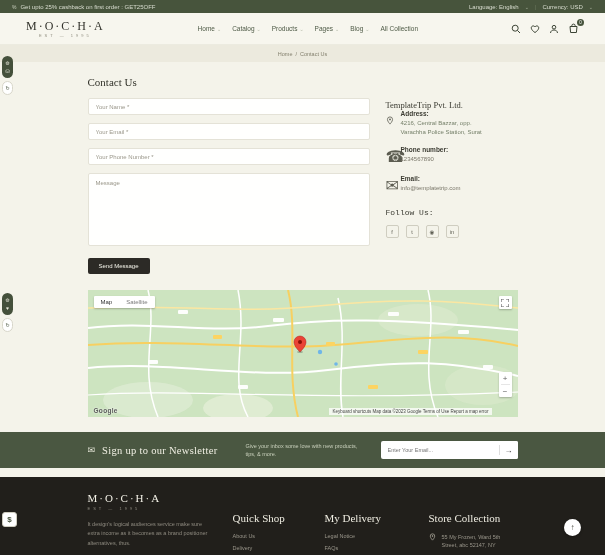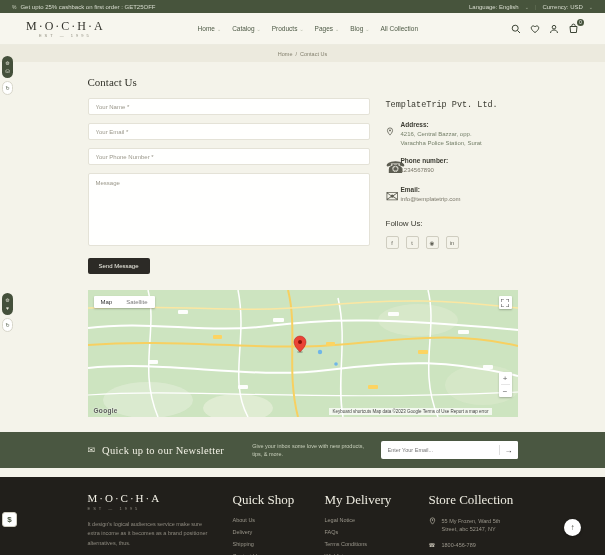--- a/index.html
+++ b/index.html
@@ -33,27 +33,27 @@
   .container { width:430px; margin:0 auto; }
   .page-title { font-family:"Liberation Serif", serif; font-size:11px; color:#34342c; margin:14px 0 10px; }
   .contact-grid { display:flex; gap:16px; }
   .formcol { width:282px; }
   .field { width:100%; height:17px; background:#fffffe; border:1px solid #e4e2d7; border-radius:2px; font-size:6px; color:#8b887c; padding:0 7px; margin-bottom:8px; display:block; font-family:"Liberation Sans",sans-serif; }
   .field::placeholder, textarea.field::placeholder { color:#9a978a; }
   textarea.field { height:73px; padding:6px 7px; resize:none; }
   .send-btn { margin-top:4px; background:#2c2a26; color:#f4f3ea; border:none; font-size:6px; padding:5px 11px; border-radius:2px; cursor:pointer; font-family:"Liberation Sans",sans-serif; }
 
   .infocol { flex:1; padding-top:2px; }
-  .company { font-family:Liberation Mono, monospace; font-size:8.5px; color:#3b3b32; margin-bottom:11px; }
+  .company { font-family:Liberation Serif, serif; font-size:8.5px; color:#3b3b32; }
   .inforow { display:flex; gap:6px; margin-bottom:9px; }
   .inforow .ic { width:9px; color:#5c5c51; flex:none; padding-top:1px; }
   .inforow .lbl { font-size:6.5px; font-weight:bold; color:#3b3b32; margin-bottom:2px; }
   .inforow .val { font-size:6px; color:#76806a; line-height:1.5; }
   .inforow .val.plain { color:#7a776a; }
-  .follow { font-family:Liberation Sans, sans-serif; font-size:8px; color:#3b3b32; margin:13px 0 8px; }
+  .follow { font-family:Liberation Mono, monospace; font-size:8px; color:#3b3b32; margin:13px 0 8px; }
   .socialrow { display:flex; gap:7px; }
   .social { width:13px; height:13px; border:1px solid #cfcdc0; border-radius:2px; display:flex; align-items:center; justify-content:center; font-size:5.5px; color:#5c5c51; cursor:pointer; background:transparent; }
 
   
   .map-wrap { position:relative; width:430px; height:127px; margin:16px auto 0; background:#cde4c0; overflow:hidden; }
   .map-type { position:absolute; top:6px; left:6px; display:flex; background:#fff; box-shadow:0 1px 2px rgba(0,0,0,.25); border-radius:1px; }
   .map-type .mbtn { font-size:6px; padding:3px 7px; color:#333; cursor:pointer; }
   .map-type .mbtn.sat { color:#7b7b7b; }
   .mctl { position:absolute; background:#fff; box-shadow:0 1px 2px rgba(0,0,0,.25); border-radius:1px; }
   .fullscreen { top:6px; right:6px; width:13px; height:13px; display:flex; align-items:center; justify-content:center; cursor:pointer; }
@@ -76,21 +76,21 @@
   .news-go { width:18px; height:18px; border:none; background:#fff; font-size:8px; color:#333; cursor:pointer; display:flex; align-items:center; justify-content:center; }
 
   
   .gapband { height:9px; background:#f4f3ea; }
   .footer { background:#211f1b; padding-top:15px; }
   .fgrid { display:flex; gap:20px; }
   .fcol1 { width:125px; }
   .flogo .main { font-family:"Liberation Serif", serif; font-size:11px; letter-spacing:2px; color:#f2f0e6; }
   .flogo .sub { font-size:4px; letter-spacing:3px; color:#8f8b80; margin-top:2px; }
   .fabout { margin-top:9px; font-size:5.5px; color:#8f8b80; line-height:1.7; }
-  .fhead { font-family:"Liberation Serif", serif; font-size:13px; color:#eeece1; margin-bottom:9px; }
+  .fhead { font-family:"Liberation Serif", serif; font-size:11px; color:#eeece1; margin-bottom:9px;margin-top:20px; }
   .fcol2 { width:72px; } .fcol3 { width:84px; } .fcol4 { flex:1; }
   .flink { font-size:5.5px; color:#9a968b; margin-bottom:6px; cursor:pointer; }
   .frow { display:flex; gap:5px; font-size:5.5px; color:#9a968b; margin-bottom:7px; line-height:1.5; }
   .frow .ic { width:8px; color:#b9b5a8; flex:none; }
 
   
   .sidegrp { position:absolute; left:2px; display:flex; flex-direction:column; gap:3px; z-index:5; }
   .sidegrp.top { top:56px; } .sidegrp.mid { top:293px; }
   .pill { width:11px; border-radius:6px; display:flex; flex-direction:column; align-items:center; justify-content:center; gap:2px; cursor:pointer; }
   .pill.dark { background:#44503b; color:#e9e9dc; font-size:5px; padding:4px 0; }
@@ -296,21 +296,21 @@
   </div>
 
   <span class="glogo">Google</span>
   <span class="attrib">Keyboard shortcuts   Map data ©2023 Google   Terms of Use   Report a map error</span>
 </div>
 
 <div class="newsband">
   <div class="newsrow">
     <div class="news-title-wrap">
       <span class="mailglyph">✉</span>
-      <span class="news-title">Quick up to our Newsletter</span>
+      <span class="news-title">Sign up to our Newsletter</span>
     </div>
     <div class="news-sub">Give your inbox some love with new products, tips, &amp; more.</div>
     <div class="news-input-wrap">
       <input class="news-input" type="text" placeholder="Enter Your Email..." style="">
       <span class="news-div"></span>
       <button class="news-go">→</button>
     </div>
   </div>
 </div>
 

